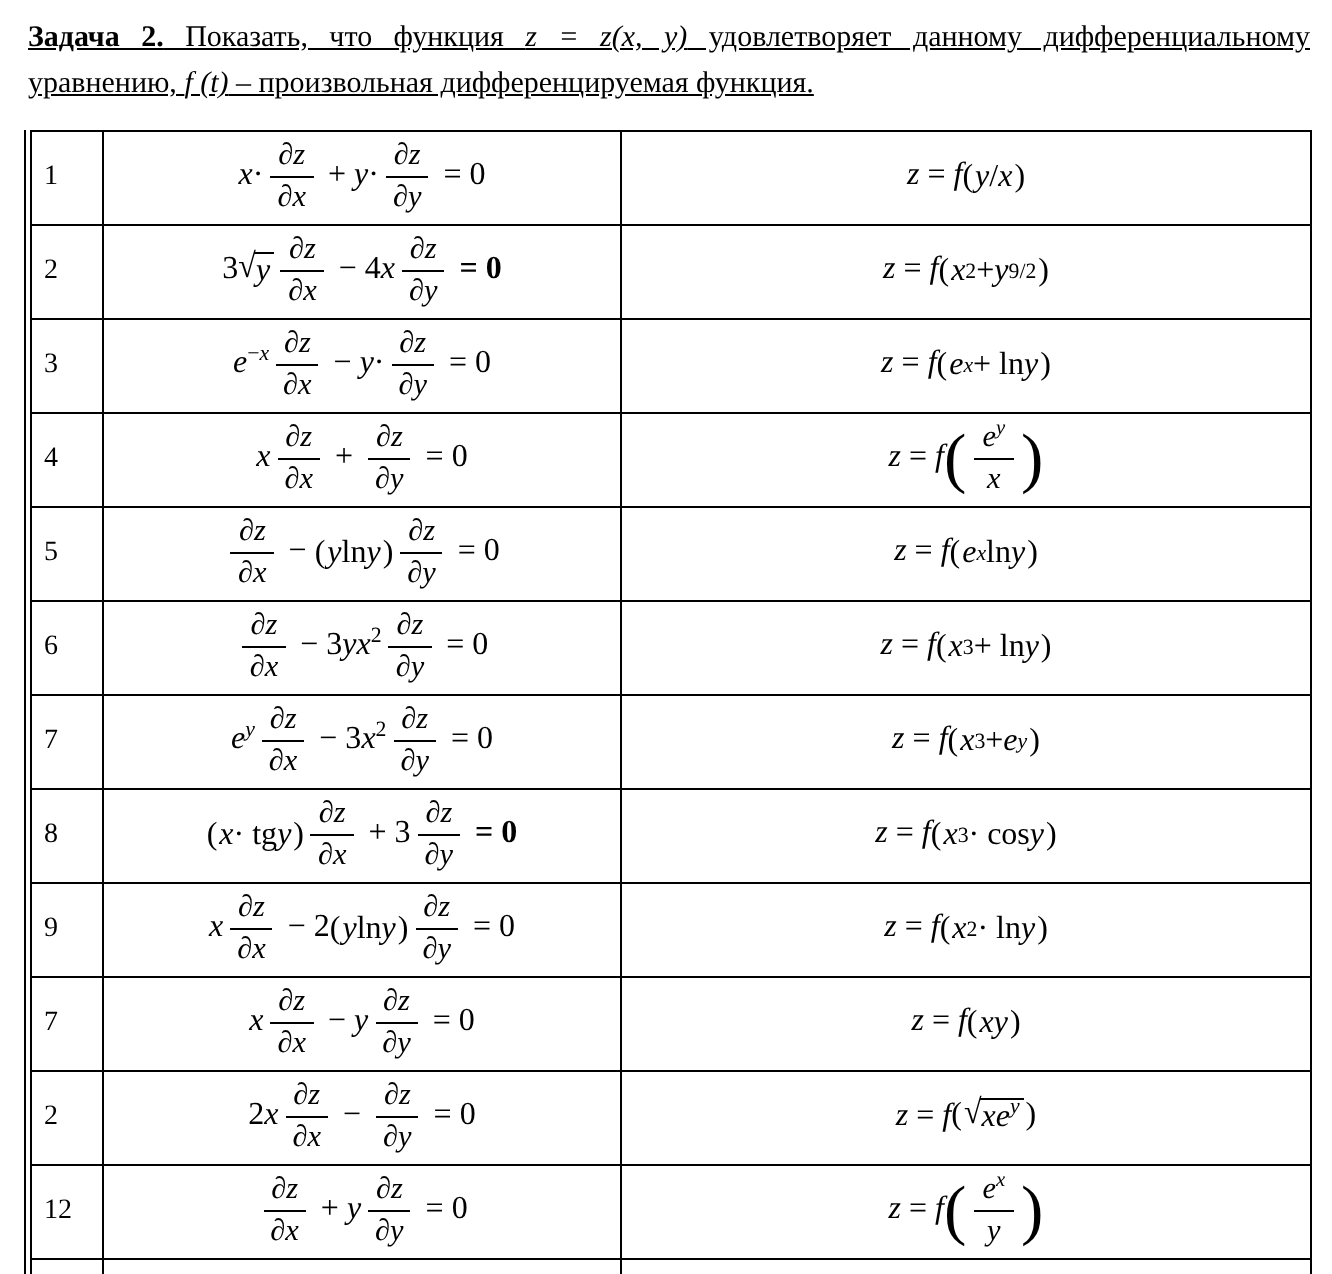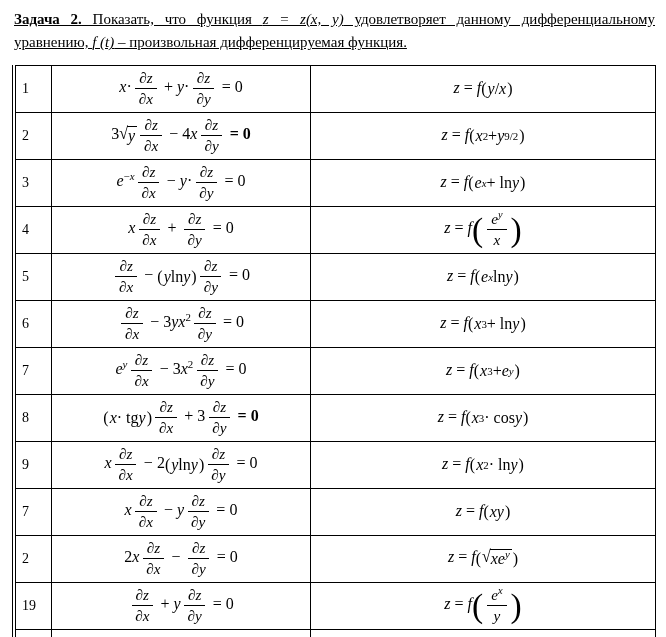--- a/index.html
+++ b/index.html
@@ -318,21 +318,21 @@
                   <span class="sqrt">
                     <span class="rad">√</span>
                     <span class="rbody"><span class="it">xe</span><sup><span class="it">y</span></sup></span>
                   </span>
                 </span>
                 <span class="pg">)</span>
               </span></td>
   </tr>
 
   <tr>
-    <td class="cnum">19</td>
+    <td class="cnum">12</td>
     <td class="ceq math"><span class="frac">
                 <span class="num"><span class="it">∂z</span></span>
                 <span class="den"><span class="it">∂x</span></span>
               </span><span class="up"> + </span><span class="it">y</span><span class="frac">
                 <span class="num"><span class="it">∂z</span></span>
                 <span class="den"><span class="it">∂y</span></span>
               </span><span class="up"> = 0</span></td>
     <td class="csol math"><span class="it">z</span><span class="up"> = </span><span class="it">f</span><span class="par tall">
                 <span class="pg">(</span>
                 <span class="pinner">

